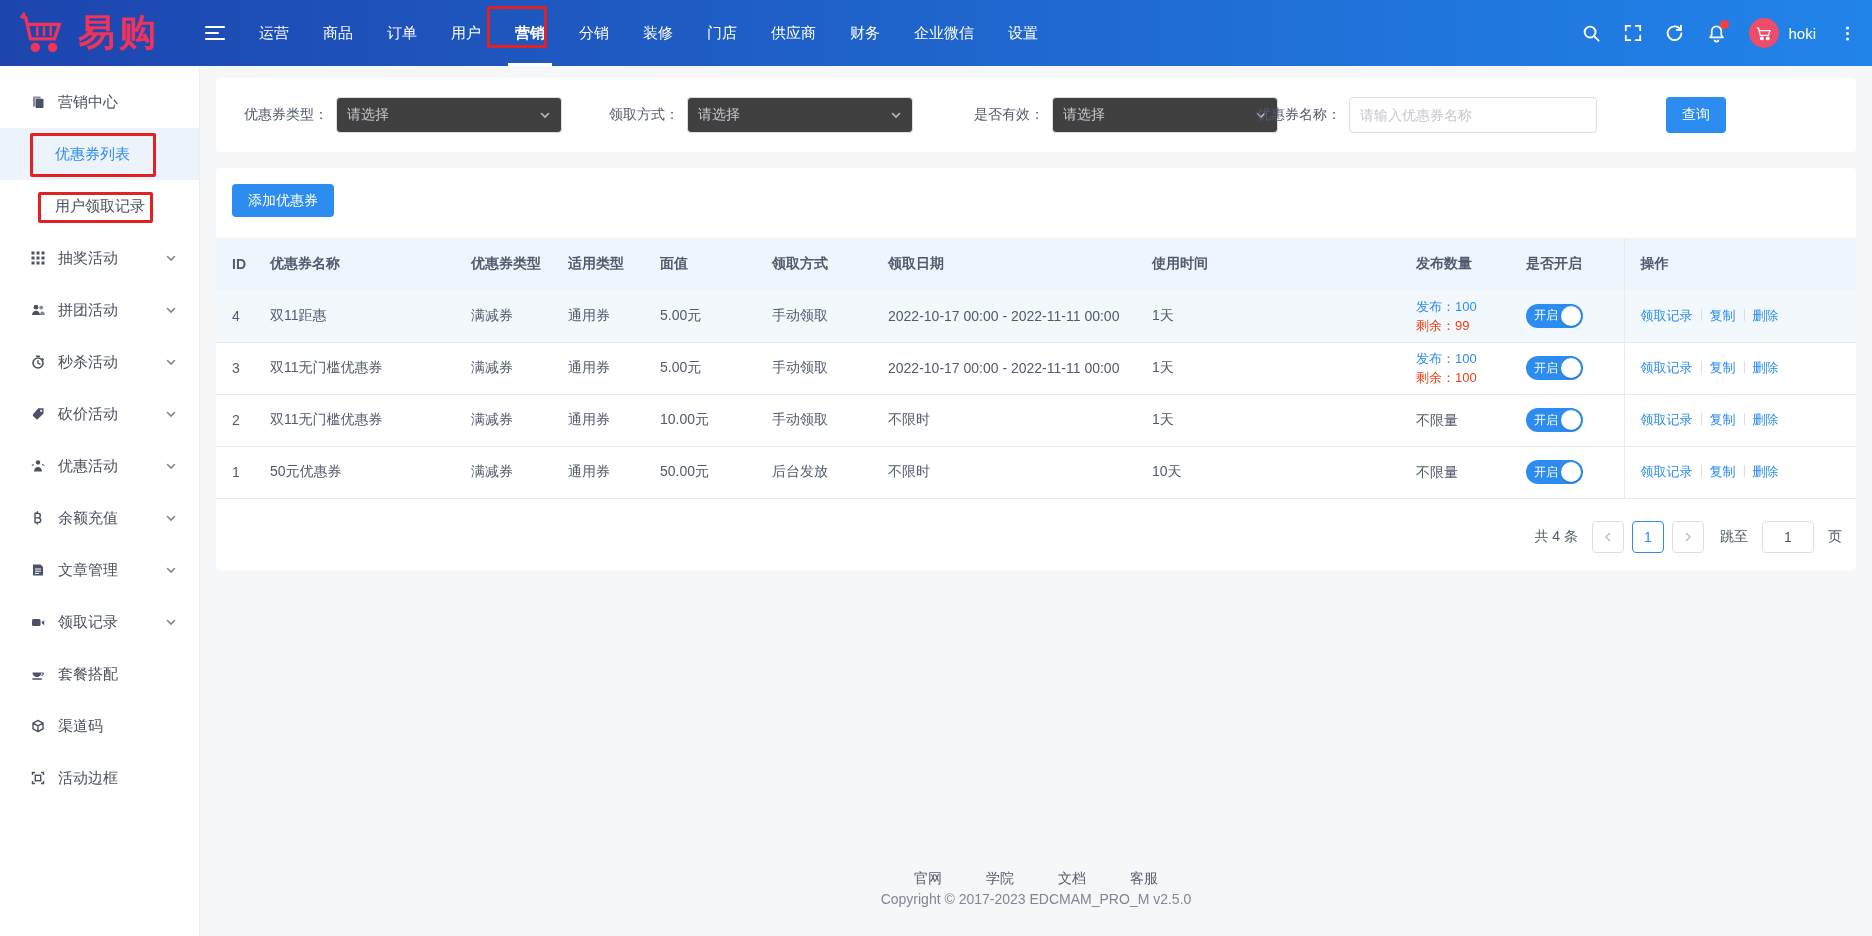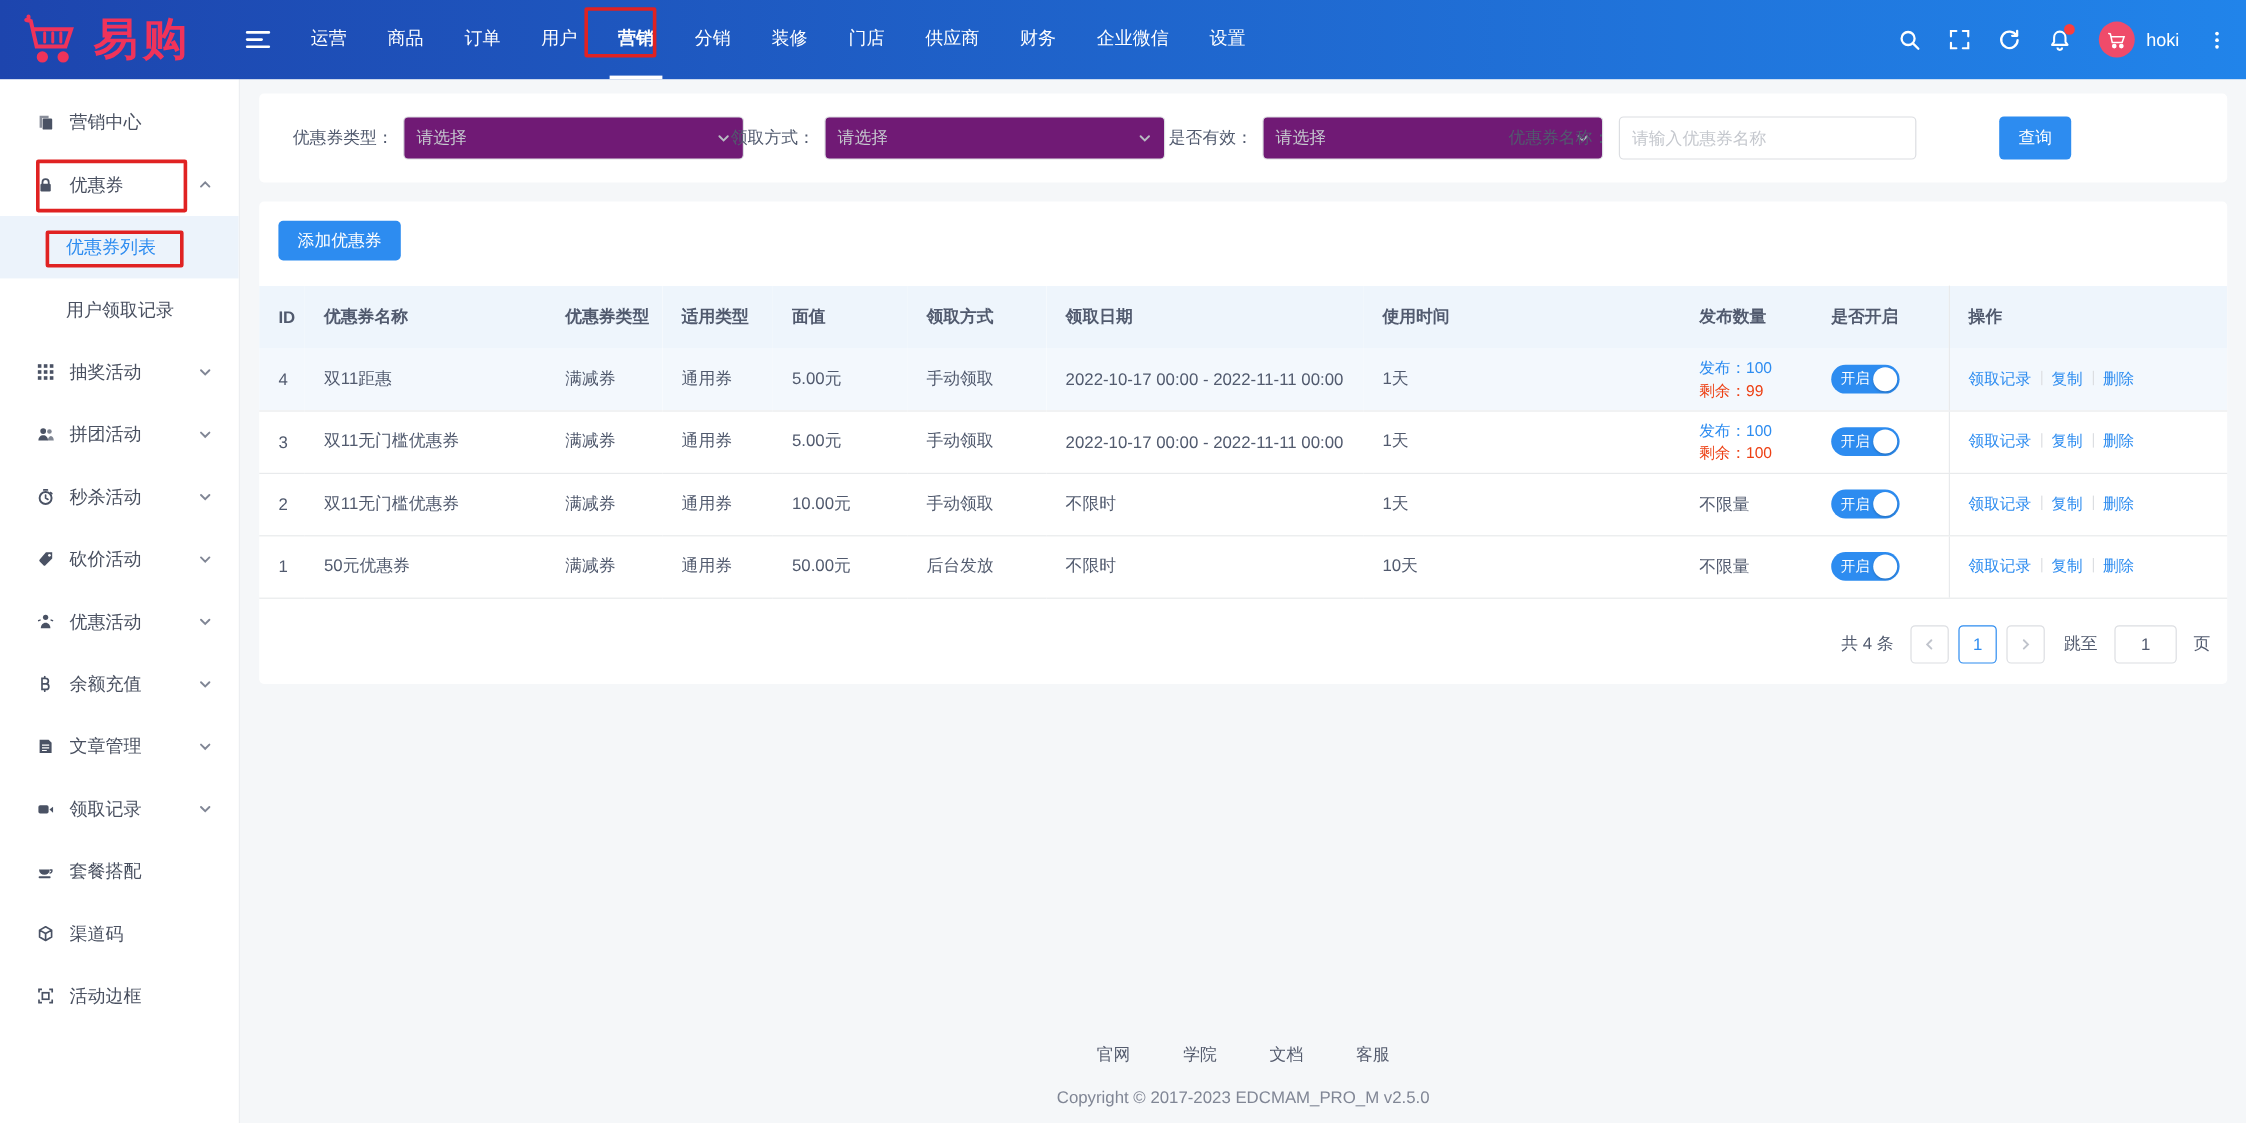--- a/index.html
+++ b/index.html
@@ -37,21 +37,21 @@
   .sb-chev{margin-left:auto;display:flex;align-items:center;}
   .sb-sub{padding-left:55px;}
   .sb-item.active{background:var(--active-bg);color:var(--accent);}
 
   
   .main{position:absolute;top:66px;left:200px;right:0;bottom:0;overflow:hidden;}
   .card{position:absolute;left:16px;right:16px;background:#fff;border-radius:4px;}
   .filter-card{top:12px;height:74px;}
   .fgroup{position:absolute;top:19px;display:flex;align-items:center;height:36px;}
   .flabel{font-size:14px;color:var(--text);margin-right:8px;white-space:nowrap;}
-  .select{width:284px;height:36px;border:1px solid #dcdee2;border-radius:4px;background:#701a75;display:flex;align-items:center;justify-content:space-between;padding:0 10px;cursor:pointer;}
+  .select{width:226px;height:36px;border:1px solid #dcdee2;border-radius:4px;background:#404040;display:flex;align-items:center;justify-content:space-between;padding:0 10px;cursor:pointer;}
   .placeholder{font-size:14px;color:#c5c8ce;}
   .tinput{width:248px;height:36px;border:1px solid #dcdee2;border-radius:4px;padding:0 10px;font-size:14px;color:var(--text);outline:none;}
   .tinput::placeholder{color:#c5c8ce;}
   .btn-primary{height:36px;padding:0 16px;background:var(--accent);color:#fff;border:none;border-radius:4px;font-size:14px;cursor:pointer;}
 
   .table-card{top:102px;height:402px;}
   .add-btn{position:absolute;top:16px;left:16px;height:33px;}
 
   table{position:absolute;top:70px;left:0;width:100%;border-collapse:collapse;table-layout:fixed;}
   th{background:var(--header-bg);height:52px;text-align:left;font-size:14px;font-weight:bold;color:var(--text);padding:0 8px 0 16px;overflow:hidden;white-space:nowrap;}
@@ -70,21 +70,21 @@
   .pager{position:absolute;right:14px;top:353px;height:32px;display:flex;align-items:center;gap:8px;font-size:14px;color:var(--text);}
   .pg-total{margin-right:6px;}
   .pg-btn{width:32px;height:32px;border:1px solid #dcdee2;border-radius:4px;background:#fff;display:flex;align-items:center;justify-content:center;cursor:pointer;}
   .pg-btn.cur{border-color:var(--accent);color:var(--accent);font-size:14px;}
   .pg-jump{margin-left:8px;}
   .pg-input{width:52px;height:32px;border:1px solid #dcdee2;border-radius:4px;text-align:center;font-size:14px;color:var(--text);outline:none;margin:0 6px;}
 
   .footer{position:absolute;left:0;right:0;top:804px;text-align:center;}
   .f-links{display:flex;justify-content:center;gap:44px;}
   .f-link{font-size:14px;color:#555c6e;cursor:pointer;}
-  .f-copy{margin-top:18px;font-size:14px;color:var(--text-light);}
+  .f-copy{margin-top:3px;font-size:14px;color:var(--text-light);}
 
   
   .anno{position:absolute;border:3px solid var(--anno);border-radius:2px;z-index:50;pointer-events:none;}
   .anno-nav{left:487px;top:6px;width:60px;height:42px;}
   .anno-coupon{left:30px;top:133px;width:126px;height:44px;}
   .anno-list{left:38px;top:192px;width:115px;height:31px;}
 </style>
 </head>
 <body>
 
@@ -173,34 +173,20 @@
 
   <div class="sidebar">
     <div class="sb-item">
       <span class="sb-ic">
           <svg width="14" height="14" viewBox="0 0 14 14" fill="#4a5264">
             <path d="M2 1.5h7.5v2H4v8H2z" opacity=".65"></path>
             <rect x="4.5" y="3.8" width="8" height="9.2" rx="1"></rect>
           </svg>
         </span>
       <span class="sb-label">营销中心</span>
-    </div>
-    <div class="sb-item">
-      <span class="sb-ic">
-          <svg width="14" height="14" viewBox="0 0 14 14">
-            <path d="M4.4 6.5V4.8a2.6 2.6 0 0 1 5.2 0v1.7" fill="none" stroke="#4a5264" stroke-width="1.5"></path>
-            <rect x="2.7" y="6.2" width="8.6" height="6.4" rx="1" fill="#4a5264"></rect>
-          </svg>
-        </span>
-      <span class="sb-label">优惠券</span>
-      <span class="sb-chev">
-          <svg width="12" height="12" viewBox="0 0 12 12" fill="none" stroke="#808695" stroke-width="1.6" stroke-linecap="round">
-            <path d="M2.5 7.5L6 4l3.5 3.5"></path>
-          </svg>
-        </span>
     </div>
     <div class="sb-item sb-sub active">
       <span class="sb-label">优惠券列表</span>
     </div>
     <div class="sb-item sb-sub">
       <span class="sb-label">用户领取记录</span>
     </div>
     <div class="sb-item">
       <span class="sb-ic">
           <svg width="14" height="14" viewBox="0 0 14 14" fill="#4a5264">

